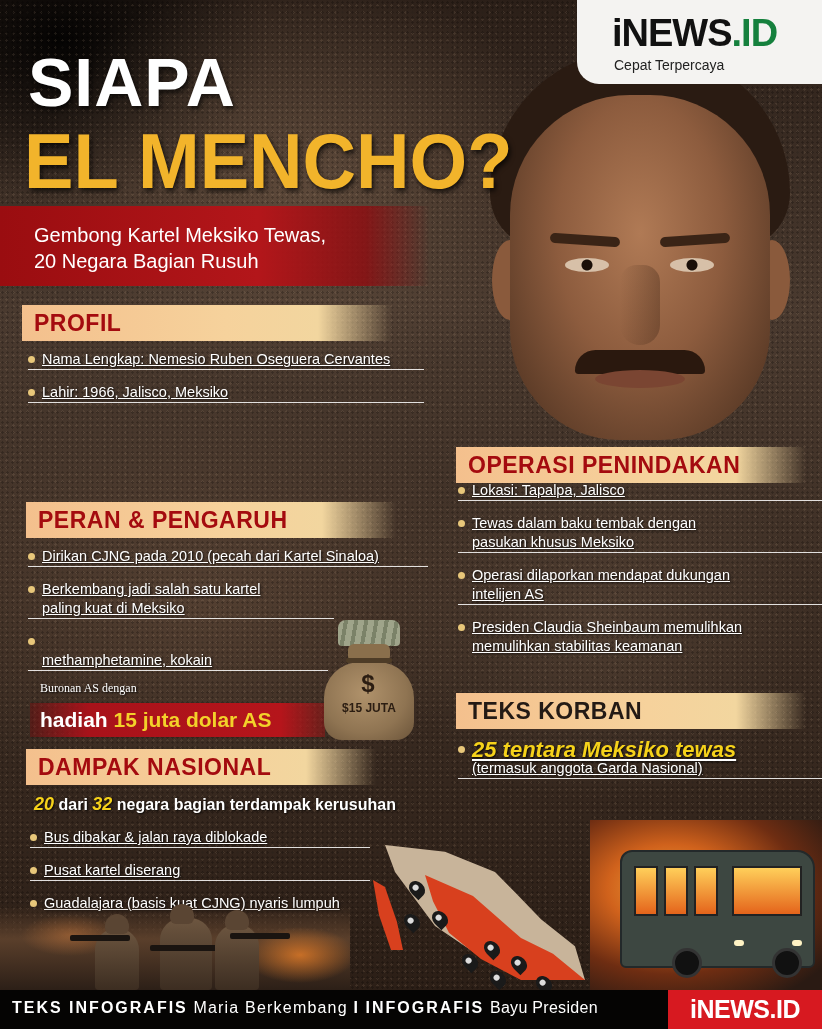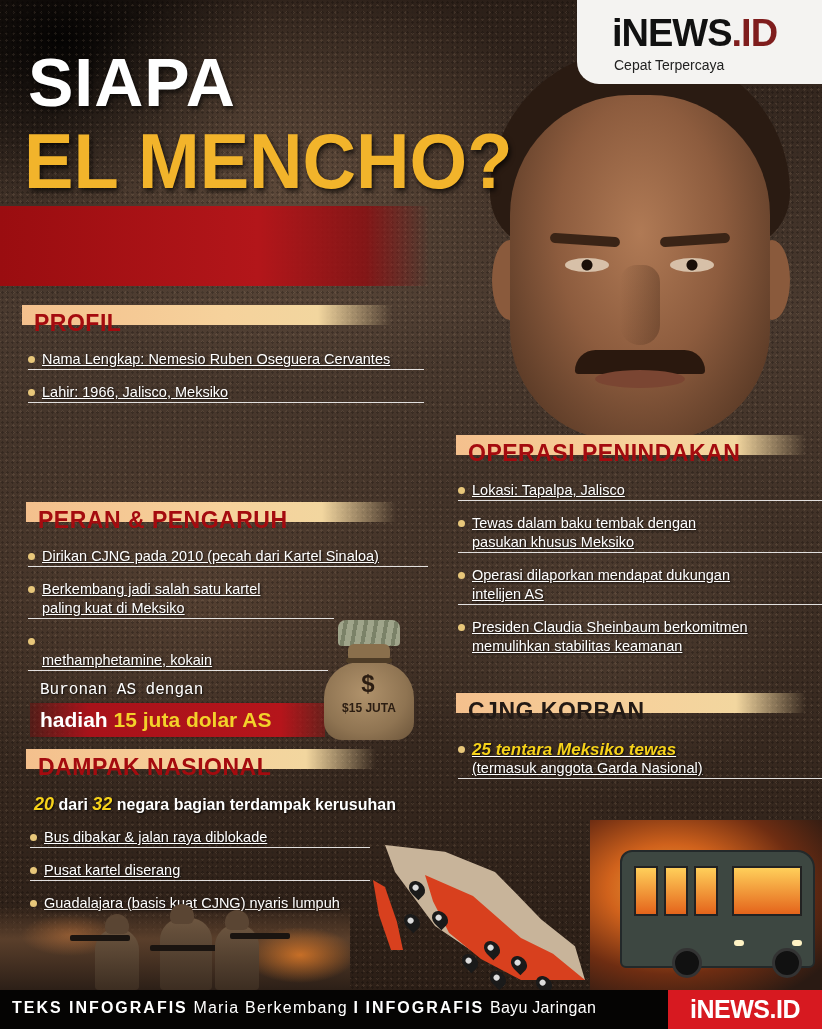--- a/index.html
+++ b/index.html
@@ -67,21 +67,21 @@
 
   
   .logo-box {
     position: absolute; left: 577px; top: 0; width: 245px; height: 84px;
     background: #f4f3f1; border-bottom-left-radius: 22px;
   }
   .logo-main {
     position: absolute; left: 35px; top: 14px; font-family: "Liberation Sans", sans-serif;
     font-weight: 700; font-size: 38px; letter-spacing: -1px; color: #111; line-height: 1;
   }
-  .logo-main .red { color: #7f1d1d; }
+  .logo-main .red { color: #15803d; }
   .logo-tag {
     position: absolute; left: 37px; top: 57px; font-family: "Liberation Sans", sans-serif;
     font-size: 14px; color: #222;
   }
 
   
   .title-1 {
     position: absolute; left: 28px; top: 48px; font-family: "Liberation Sans", sans-serif;
     font-weight: 700; font-size: 68px; color: #fff; letter-spacing: 1px; line-height: 1;
     text-shadow: 2px 3px 4px rgba(0,0,0,0.6);
@@ -97,21 +97,21 @@
     background: linear-gradient(90deg, #9a0d10 0%, #b3161a 60%, rgba(140,15,18,0.85) 85%, rgba(120,20,20,0) 100%);
   }
   .subtitle {
     position: absolute; left: 34px; top: 222px; font-family: "Liberation Sans", sans-serif;
     font-size: 20px; color: #fff; line-height: 26px; font-weight: 400;
   }
   .subtitle span { display: block; }
 
   
   .sec-header {
-    position: absolute; height: 20px;
+    position: absolute; height: 36px;
     background: linear-gradient(90deg, #f4c08d 0%, #f6d29c 55%, #f2d69f 80%, rgba(242,214,159,0) 100%);
     font-family: "Liberation Sans", sans-serif; font-weight: 700; font-size: 23px;
     color: #a40b0f; padding-left: 12px; line-height: 36px; letter-spacing: 0.5px;
   }
   .sec-header.dark { color: #231a15; }
 
   
   .list { position: absolute; font-family: "Liberation Sans", sans-serif; font-size: 14.5px; color: #fff; }
   .list .item {
     position: relative; padding-left: 14px; padding-bottom: 0; margin-bottom: 13px;
@@ -131,22 +131,22 @@
   .reward-band {
     position: absolute; left: 30px; top: 703px; width: 295px; height: 34px;
     background: linear-gradient(90deg, rgba(120,10,12,0.4) 0%, #a8121a 20%, #b5151b 85%, rgba(150,20,20,0.5) 100%);
   }
   .reward-text {
     position: absolute; left: 40px; top: 704px; font-family: "Liberation Sans", sans-serif;
     font-weight: 700; font-size: 21px; color: #fff; line-height: 32px;
   }
   .reward-text .yellow { color: #f3d12a; }
   .reward-lead {
-    position: absolute; left: 40px; top: 681px; font-family: Liberation Mono, monospace;
-    font-size: 16px; color: #fff; text-shadow: 1px 1px 2px rgba(0,0,0,0.8);
+    position: absolute; left: 40px; top: 681px; font-family: Liberation Serif, serif;
+    font-size: 12px; color: #fff; text-shadow: 1px 1px 2px rgba(0,0,0,0.8);
   }
 
   
   .bag { position: absolute; left: 318px; top: 618px; width: 100px; height: 125px; }
   .bag .cash {
     position: absolute; left: 20px; top: 2px; width: 62px; height: 26px; border-radius: 8px 8px 4px 4px;
     background: repeating-linear-gradient(100deg, #9fa48a 0 6px, #7b8268 6px 10px);
   }
   .bag .neck {
     position: absolute; left: 30px; top: 26px; width: 42px; height: 18px; border-radius: 6px;
@@ -167,21 +167,21 @@
   }
 
   
   .highlight-line {
     position: absolute; left: 34px; top: 794px; font-family: "Liberation Sans", sans-serif;
     font-size: 16px; font-weight: 700; color: #fff; text-shadow: 1px 1px 2px rgba(0,0,0,0.8);
   }
   .highlight-line .num { color: #f6d21a; font-style: italic; font-size: 18px; }
 
   
-  .korban-hl { color: #f6d21a; font-style: italic; font-weight: 700; font-size: 17px; display: block; }
+  .korban-hl { color: #f6d21a; font-style: italic; font-weight: 700; font-size: 22px; display: block; }
 
   
   .map { position: absolute; left: 345px; top: 835px; width: 250px; height: 150px; }
   .map .land {
     position: absolute; left: 40px; top: 10px; width: 200px; height: 135px;
     background: #c8b49a;
     clip-path: polygon(0% 0%, 30% 5%, 55% 20%, 65% 35%, 78% 55%, 95% 75%, 100% 100%, 70% 100%, 45% 80%, 25% 60%, 15% 40%, 5% 20%);
   }
   .map .red-zone {
     position: absolute; left: 80px; top: 40px; width: 160px; height: 105px;
@@ -274,20 +274,24 @@
   </div>
 
   <div class="logo-box">
     <div class="logo-main"><span>iNEWS</span><span class="red">.ID</span></div>
     <div class="logo-tag">Cepat Terpercaya</div>
   </div>
 
   <div class="title-1">SIAPA</div>
   <div class="title-2">EL MENCHO?</div>
   <div class="subtitle-band"></div>
+  <div class="subtitle">
+    <span>Gembong Kartel Meksiko Tewas,</span>
+    <span>20 Negara Bagian Rusuh</span>
+  </div>
 
   <div class="sec-header" style="left:22px; top:305px; width:370px;">PROFIL</div>
   <div class="list" style="left:28px; top:350px; width:396px;">
     <div class="item">Nama Lengkap: Nemesio Ruben Oseguera Cervantes</div>
     <div class="item">Lahir: 1966, Jalisco, Meksiko</div>
   </div>
 
   <div class="sec-header" style="left:26px; top:502px; width:370px;">PERAN &amp; PENGARUH</div>
   <div class="list" style="left:28px; top:547px; width:400px;">
     <div class="item">Dirikan CJNG pada 2010 (pecah dari Kartel Sinaloa)</div>
@@ -322,38 +326,38 @@
     <span>dari</span>
     <span class="num">32</span>
     <span>negara bagian terdampak kerusuhan</span>
   </div>
   <div class="list" style="left:30px; top:828px; width:340px;">
     <div class="item">Bus dibakar &amp; jalan raya diblokade</div>
     <div class="item">Pusat kartel diserang</div>
     <div class="item no-line">Guadalajara (basis kuat CJNG) nyaris lumpuh</div>
   </div>
 
-  <div class="sec-header" style="left:456px; top:435px; width:350px;">OPERASI PENINDAKAN</div>
+  <div class="sec-header" style="left:456px; top:447px; width:350px;">OPERASI PENINDAKAN</div>
   <div class="list" style="left:458px; top:481px; width:364px;">
     <div class="item">Lokasi: Tapalpa, Jalisco</div>
     <div class="item">
       <span>Tewas dalam baku tembak dengan</span><br>
       <span>pasukan khusus Meksiko</span>
     </div>
     <div class="item">
       <span>Operasi dilaporkan mendapat dukungan</span><br>
       <span>intelijen AS</span>
     </div>
     <div class="item no-line">
-      <span>Presiden Claudia Sheinbaum berkomitmen</span><br>
+      <span>Presiden Claudia Sheinbaum memulihkan</span><br>
       <span>memulihkan stabilitas keamanan</span>
     </div>
   </div>
 
-  <div class="sec-header dark" style="left:456px; top:693px; width:350px;">CJNG KORBAN</div>
+  <div class="sec-header dark" style="left:456px; top:693px; width:350px;">TEKS KORBAN</div>
   <div class="list" style="left:458px; top:740px; width:364px;">
     <div class="item">
       <span class="korban-hl">25 tentara Meksiko tewas</span>
       <span>(termasuk anggota Garda Nasional)</span>
     </div>
   </div>
 
   <div class="soldiers">
     <div class="soldier" style="left:95px; height:62px;"></div>
     <div class="rifle" style="left:70px; top:30px; width:60px;"></div>
@@ -389,16 +393,16 @@
       <div class="light" style="left:170px;"></div>
     </div>
   </div>
 
   <div class="footer"></div>
   <div class="credits">
     <span class="label">TEKS INFOGRAFIS</span>
     <span class="name">Maria Berkembang</span>
     <span class="label">I</span>
     <span class="label">INFOGRAFIS</span>
-    <span class="name" style="letter-spacing:0.3px;">Bayu Jaringan</span>
+    <span class="name" style="letter-spacing:0.3px;">Bayu Presiden</span>
   </div>
   <div class="footer-logo">iNEWS.ID</div>
 </div>
 
 </body></html>

